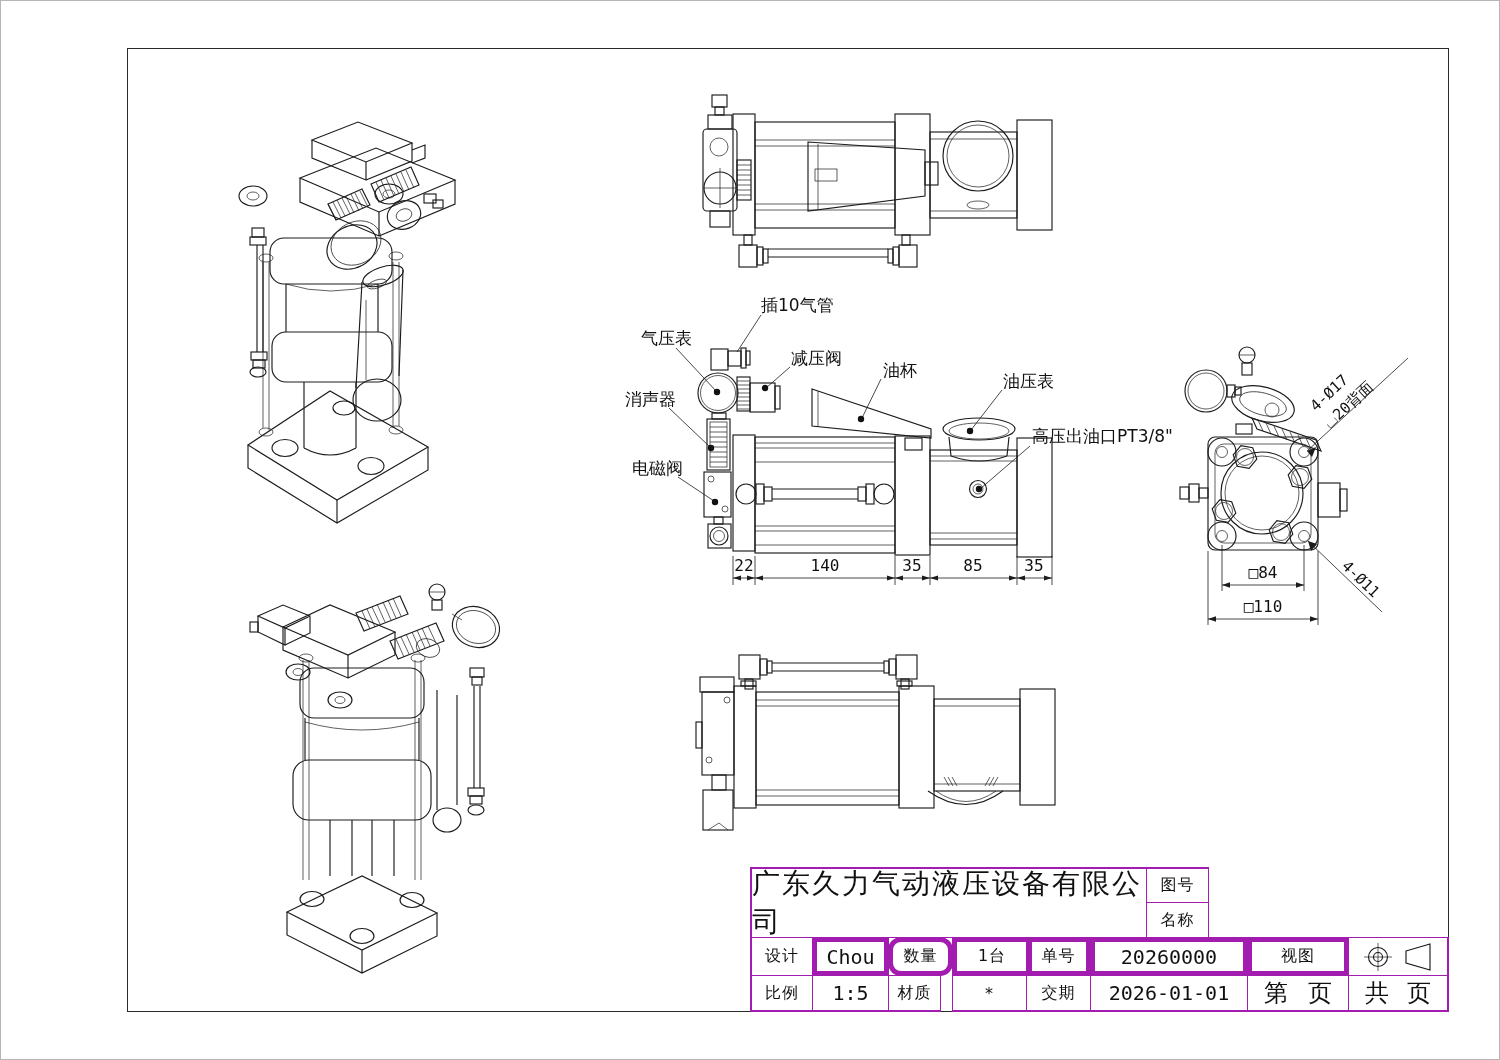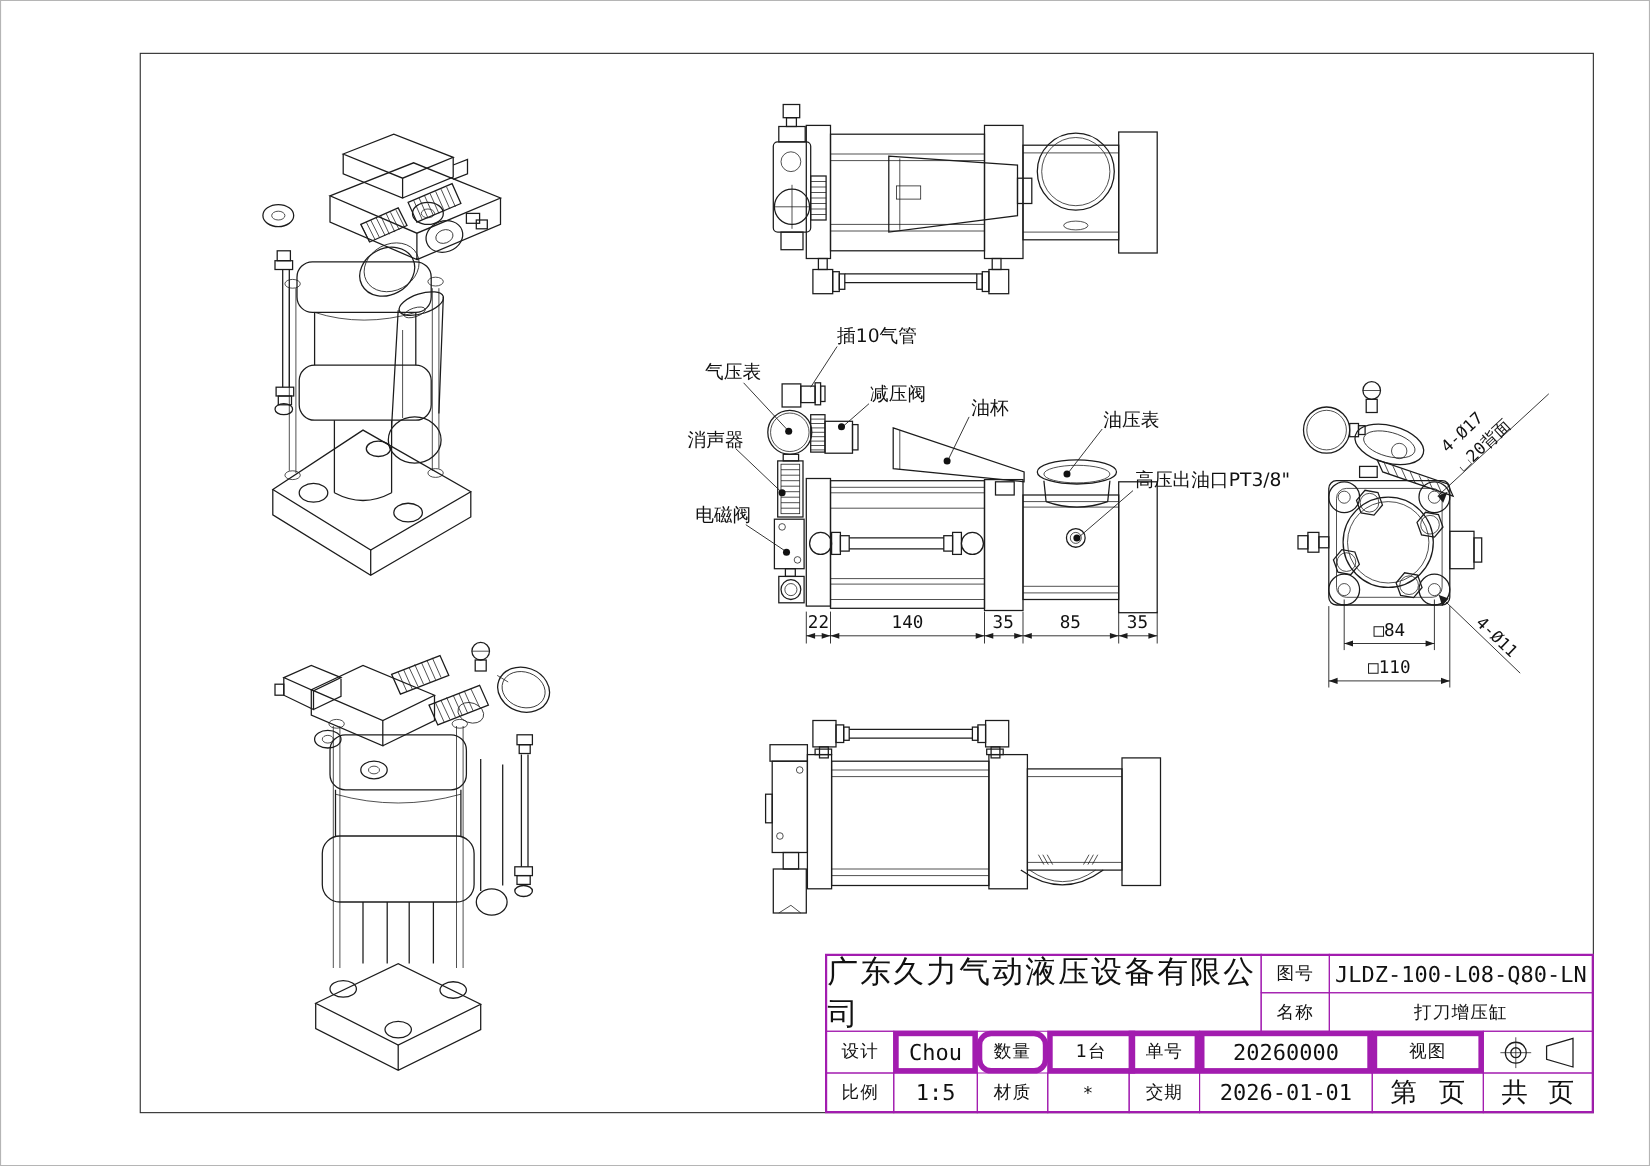--- a/index.html
+++ b/index.html
@@ -355,43 +355,41 @@
     <path class="dl" d="M1308,541 L1382,612"></path>
     <path class="ar" d="M1308,541 L1317,544 L1311,551 Z"></path>
     <text class="dimr" transform="translate(1341,567) rotate(44)">4-Ø11</text>
   </g>
 </svg>
 
 <div class="tb">
 
   <div class="cell company" style="left:0;top:0;width:397px;height:71px;border-width:2px 1px 1px 2px;">广东久力气动液压设备有限公司</div>
   <div class="cell lab" style="left:396px;top:0;width:63px;height:36px;border-width:2px 1px 1px 1px;">图号</div>
-  <div class="cell mono" style="left:458px;top:0;width:241px;height:36px;border-width:2px 2px 1px 1px;">JLDZ-100-L08-Q80-LN</div>
   <div class="cell lab" style="left:396px;top:35px;width:63px;height:36px;border-width:1px;">名称</div>
-  <div class="cell lab" style="left:458px;top:35px;width:241px;height:36px;border-width:1px 2px 1px 1px;">打刀增压缸</div>
 
   <div class="cell lab" style="left:0;top:70px;width:63px;height:39px;border-width:1px 1px 1px 2px;">设计</div>
   <div class="cell mono" style="left:62px;top:70px;width:77px;height:39px;">Chou</div>
   <div class="cell lab" style="left:138px;top:70px;width:65px;height:39px;border-radius:13px;">数量</div>
   <div class="cell lab" style="left:202px;top:70px;width:80px;height:39px;">1台</div>
   <div class="cell lab" style="left:276px;top:70px;width:65px;height:39px;">单号</div>
   <div class="cell mono" style="left:340px;top:70px;width:158px;height:39px;">20260000</div>
   <div class="cell lab" style="left:497px;top:70px;width:102px;height:39px;">视图</div>
   <div class="cell" style="left:598px;top:70px;width:101px;height:39px;border-width:1px 2px 1px 1px;">
     <svg width="88" height="34" viewBox="0 0 88 34">
       <circle class="ln" cx="24" cy="17" r="9.5"></circle>
       <circle class="ln" cx="24" cy="17" r="4.5"></circle>
       <path class="tn" d="M10,17 H38 M24,3 V31"></path>
       <path class="ln" d="M52,11 L76,4 L76,30 L52,23 Z"></path>
     </svg>
   </div>
 
   <div class="cell lab" style="left:0;top:108px;width:63px;height:37px;border-width:1px 1px 2px 2px;">比例</div>
   <div class="cell mono" style="left:62px;top:108px;width:77px;height:37px;border-width:1px 1px 2px 1px;">1:5</div>
-  <div class="cell lab" style="left:138px;top:108px;width:65px;height:37px;border-width:1px 1px 2px 1px;">材质</div>
+  <div class="cell lab" style="left:138px;top:108px;width:53px;height:37px;border-width:1px 1px 2px 1px;">材质</div>
   <div class="cell lab" style="left:202px;top:108px;width:75px;height:37px;border-width:1px 1px 2px 1px;">*</div>
   <div class="cell lab" style="left:276px;top:108px;width:65px;height:37px;border-width:1px 1px 2px 1px;">交期</div>
   <div class="cell mono" style="left:340px;top:108px;width:158px;height:37px;border-width:1px 1px 2px 1px;">2026-01-01</div>
   <div class="cell pagecell" style="left:497px;top:108px;width:102px;height:37px;border-width:1px 1px 2px 1px;">
     <span>第</span>
     <span>页</span>
   </div>
   <div class="cell pagecell" style="left:598px;top:108px;width:101px;height:37px;border-width:1px 2px 2px 1px;">
     <span>共</span>
     <span>页</span>

